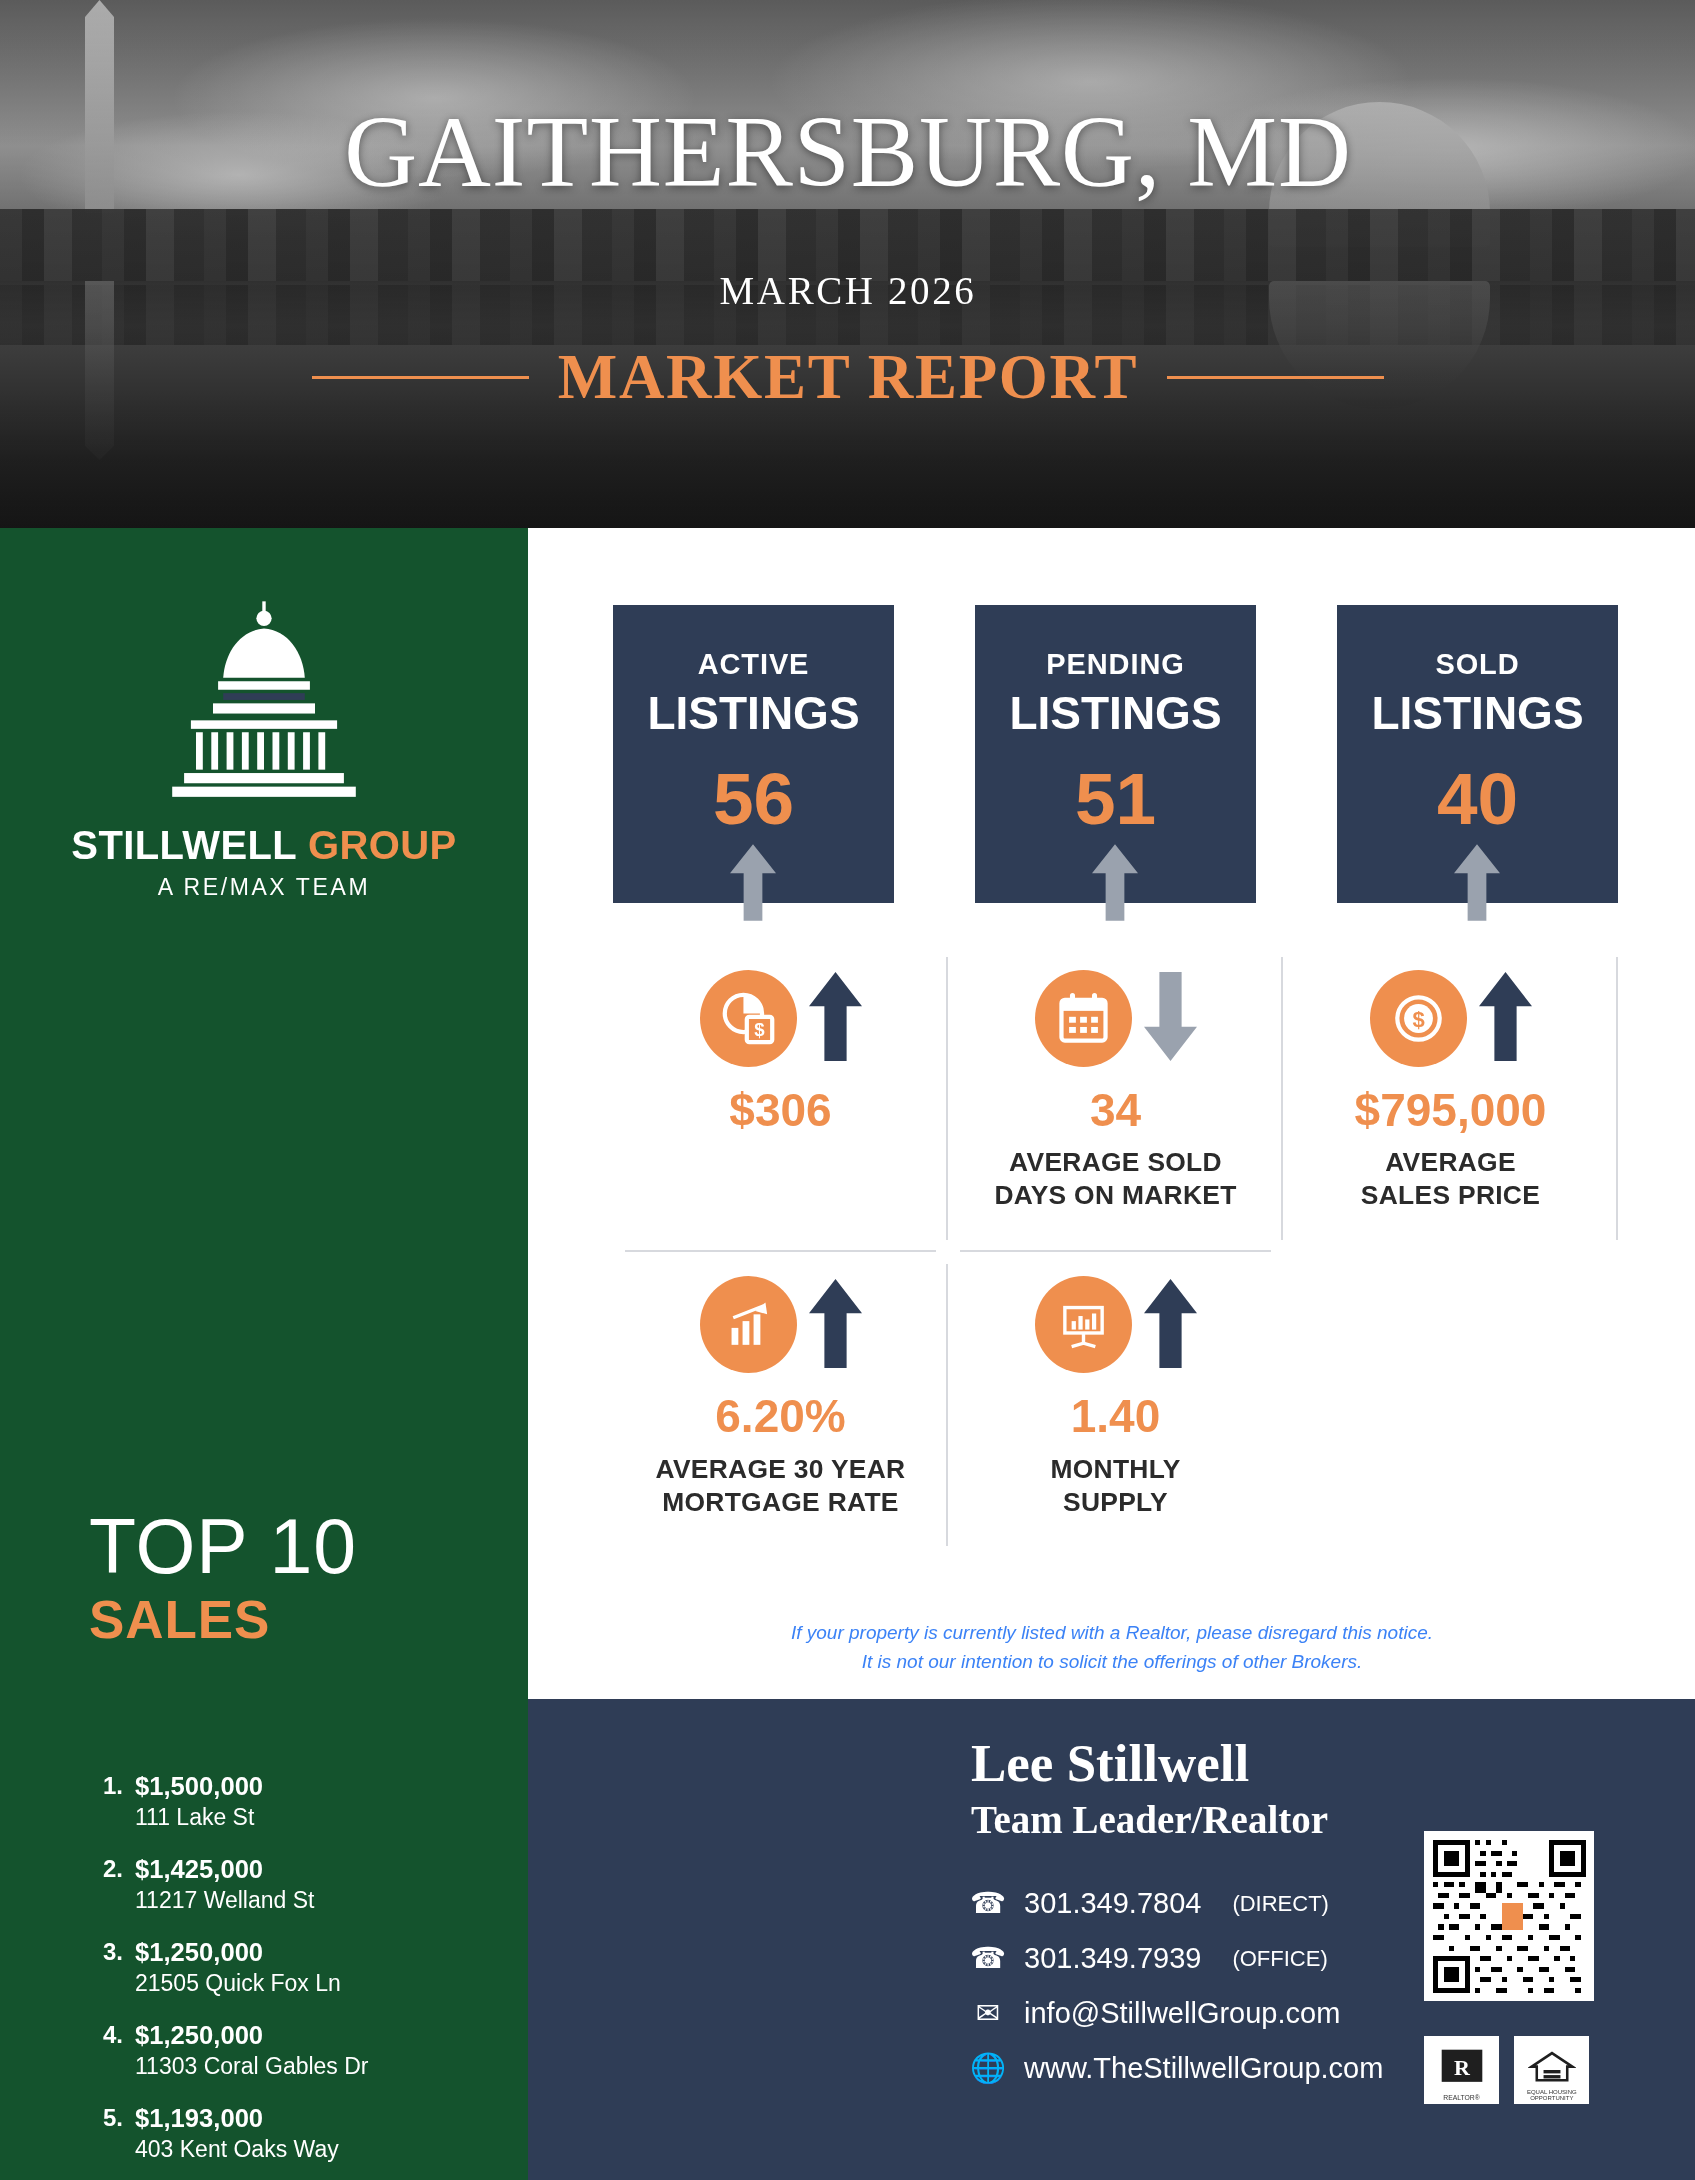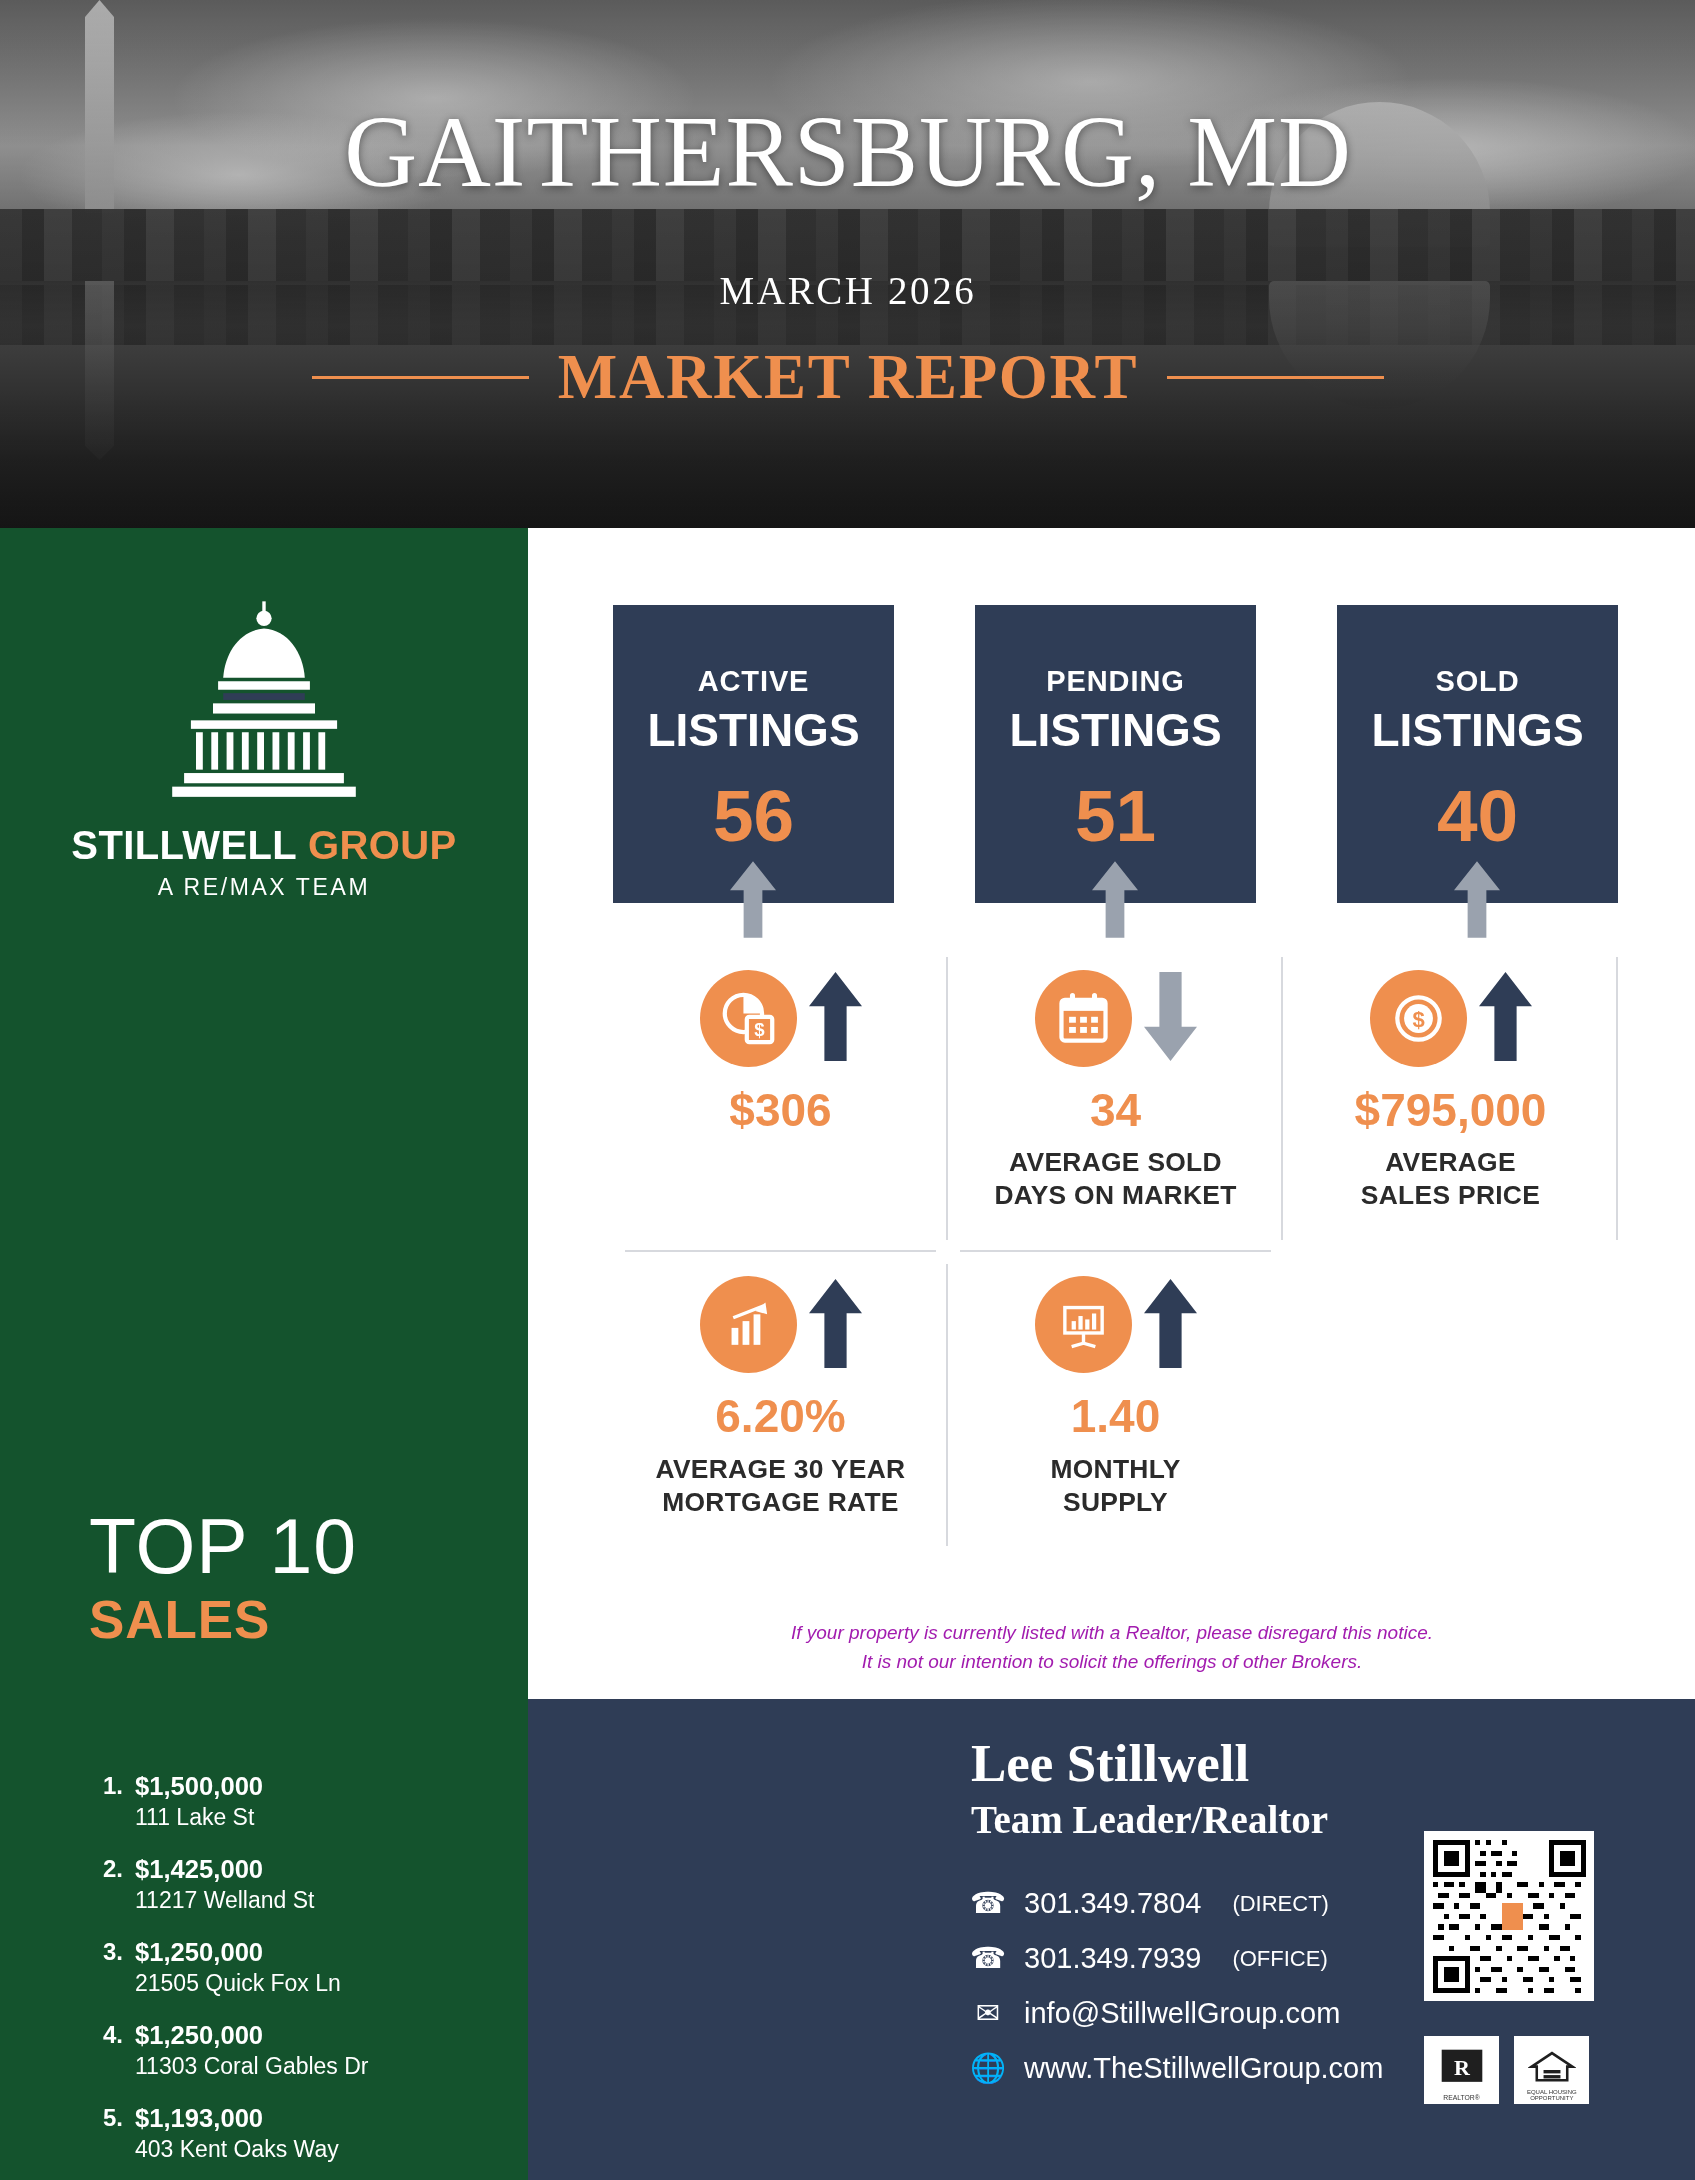--- a/index.html
+++ b/index.html
@@ -166,21 +166,21 @@
   }
   .listing-cards {
     position:absolute; left:85px; top:77px;
     width:1005px; display:flex; justify-content:space-between;
   }
   .lcard {
     width:281px; height:298px;
     background:#2f3d56;
     color:#ffffff;
     display:flex; flex-direction:column; align-items:center;
-    padding-top:60px;
+    padding-top:43px;
   }
   .lcard-top { font-size:29px; font-weight:700; letter-spacing:0.9px; }
   .lcard-sub { font-size:46px; font-weight:700; letter-spacing:0px; margin-top:5.1px; }
   .lcard-row { display:flex; align-items:center; gap:8.5px; margin-top:22px;flex-direction:column; }
   .lcard-num { font-size:73px; font-weight:700; color:#ef8f4e; line-height:1; }
 
   .metrics {
     position:absolute; left:85px; top:417px;
     width:1005px; height:613px;
     display:grid;
@@ -208,21 +208,21 @@
     margin-top:15.3px;
     font-size:46px; font-weight:700; color:#ef8f4e; line-height:1;
   }
   .metric-label {
     margin-top:13.6px; text-align:center;
     font-size:26.4px; font-weight:700; color:#2b2b2b; line-height:1.25;
     letter-spacing:0.3px;
   }
   .disclaimer {
     position:absolute; left:528px; top:1618px; width:1168px;
-    text-align:center; color:#a21caf;
+    text-align:center; color:#3b82f6;
     font-size:19px; font-style:italic; line-height:1.55;
   }
 
   
   .footer {
     position:absolute; left:528px; top:1699px;
     width:1168px; height:481px;
     background:#2f3d56;
   }
   .agent-photo {

